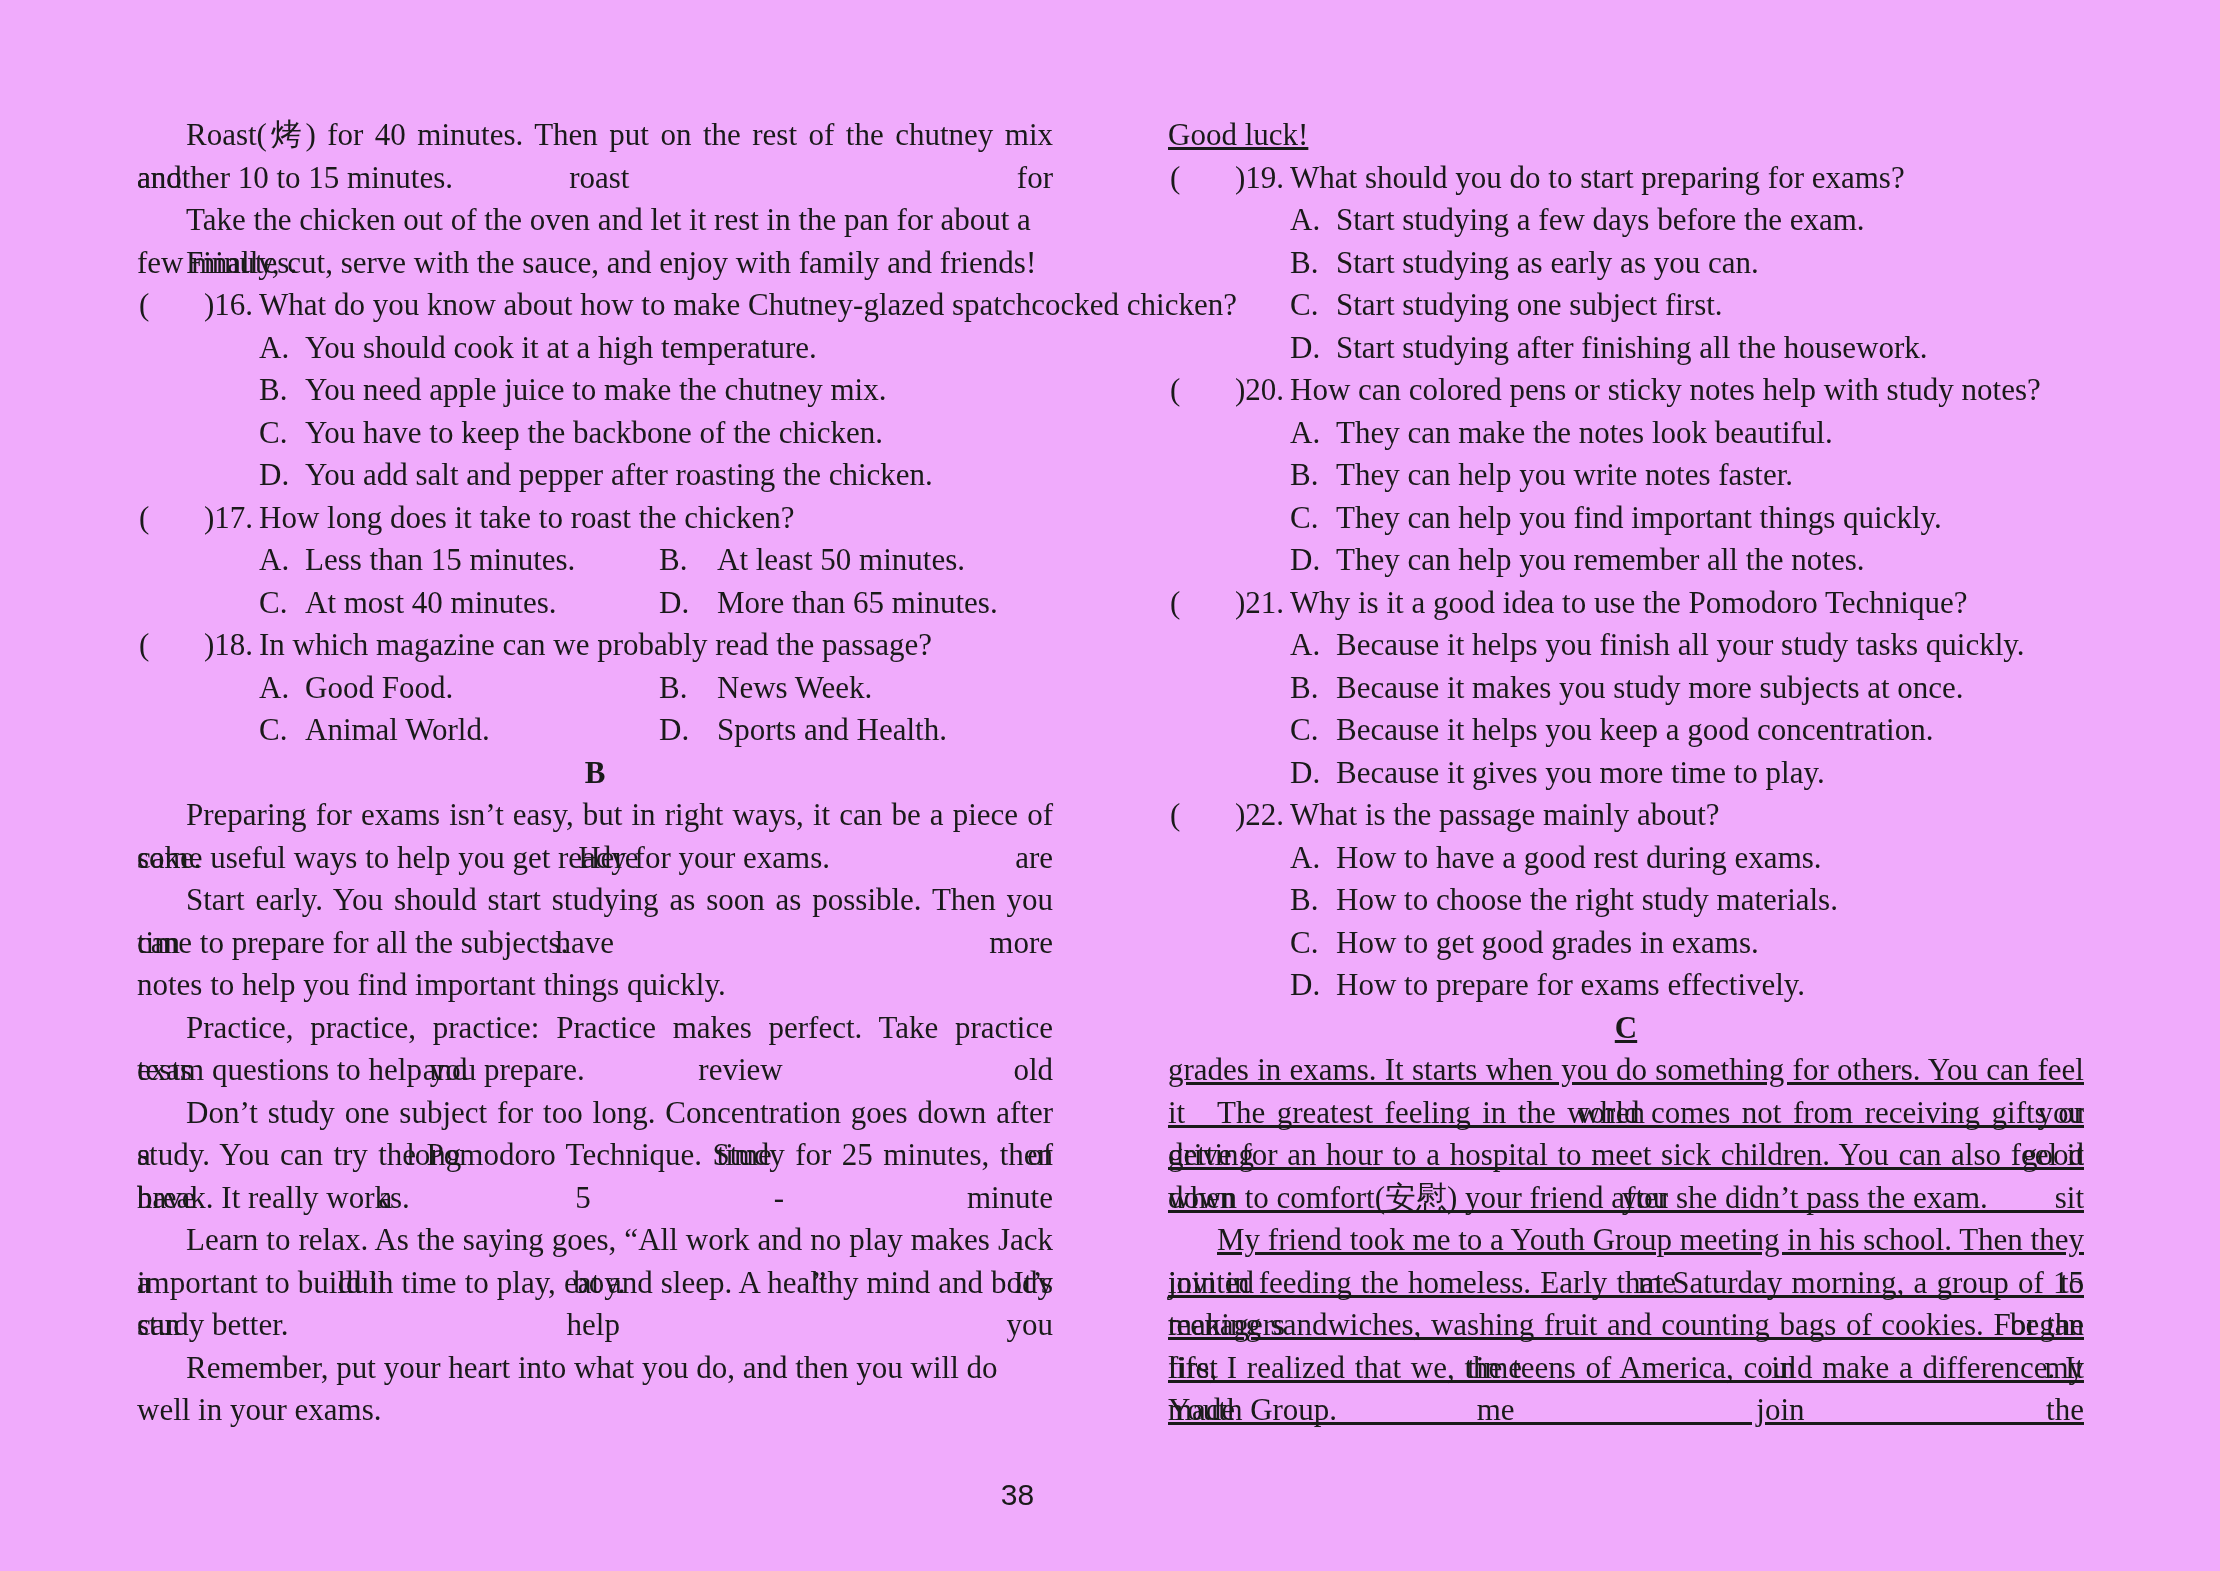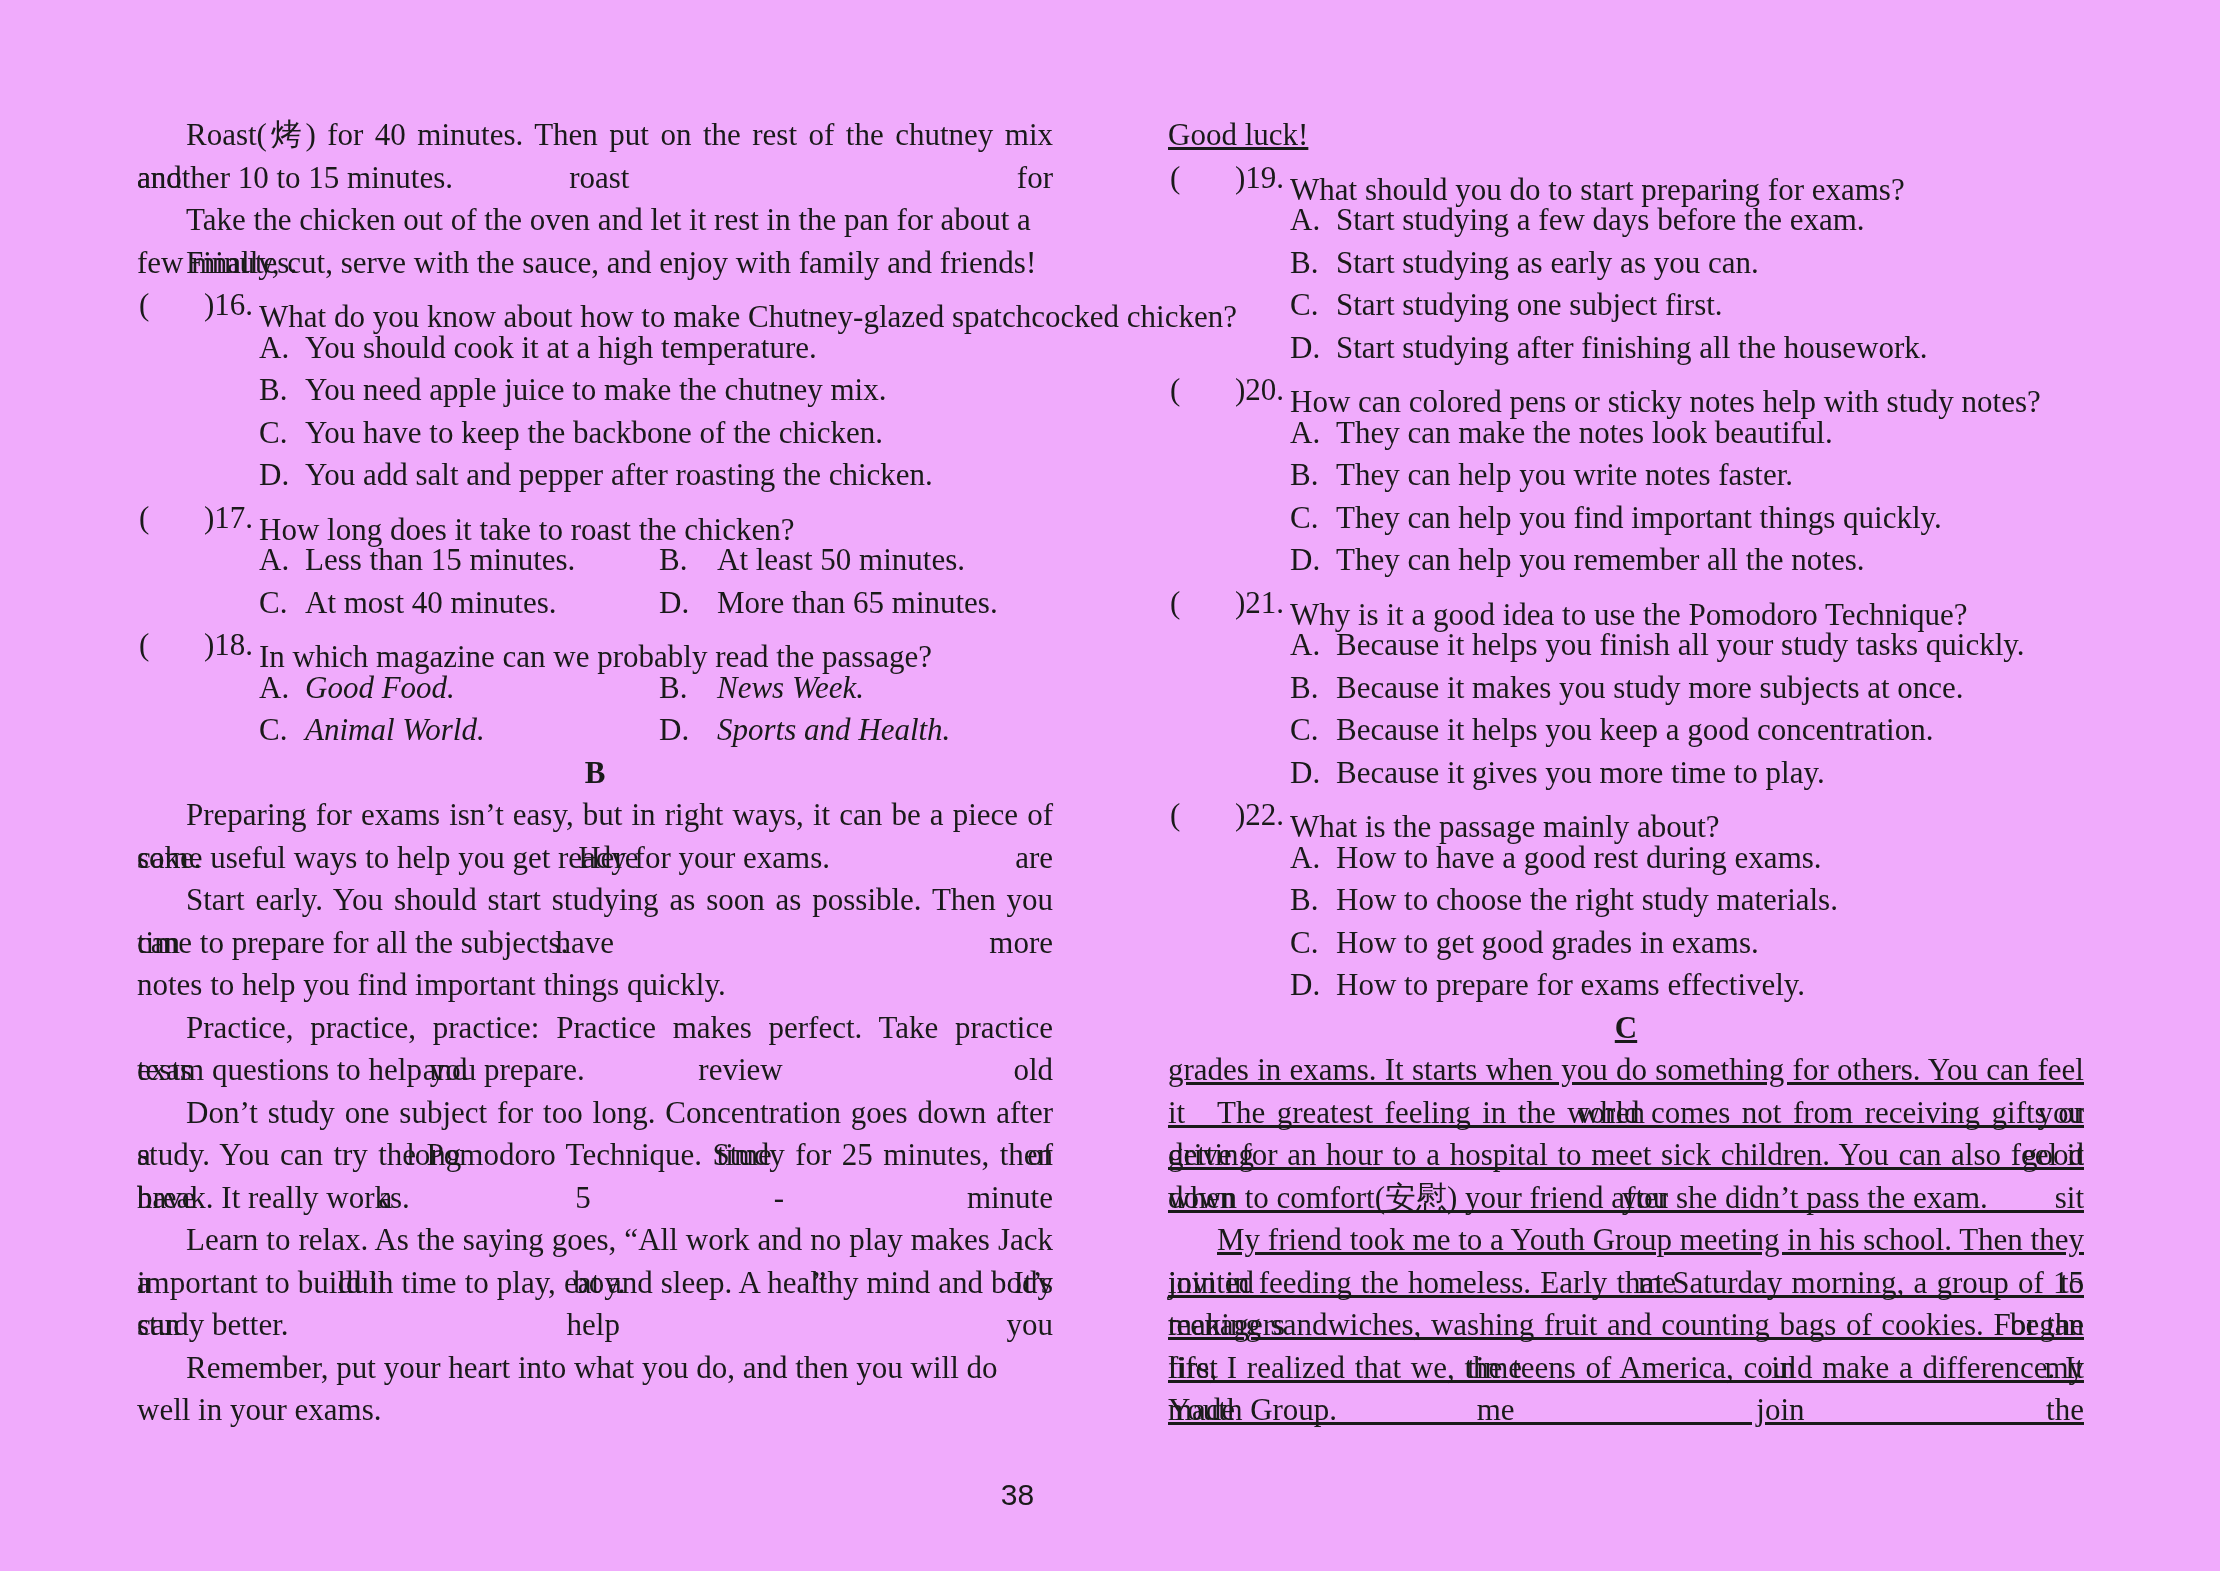--- a/index.html
+++ b/index.html
@@ -18,28 +18,28 @@
   }
   .col-left{left:137px;}
   .col-right{left:1168px;text-decoration:underline;}
   .line{position:relative;height:42.5px;}
   .indent{text-indent:49px;}
   .fill{text-align:justify;text-align-last:justify;}
   .center{text-align:center;}
   .hdr{font-weight:bold;}
   .qline .q-open{position:absolute;left:2px;top:0;white-space:nowrap;}
   .qline .q-num{position:absolute;left:67px;top:0;white-space:nowrap;}
-  .qline .q-text{position:absolute;left:122px;top:0;white-space:nowrap;margin-top:12px;}
+  .qline .q-text{position:absolute;left:122px;top:0;white-space:nowrap;}
   .optline .o-label{position:absolute;top:0;white-space:nowrap;}
   .optline .o-text{position:absolute;top:0;white-space:nowrap;}
   .optline .o1{left:122px;}
   .optline .t1{left:168px;}
   .optline .o2{left:522px;}
   .optline .t2{left:580px;}
-  .it{font-style:italic;}
+  .it{}
   .page-number{
     position:absolute;left:0;top:1478px;width:2035px;
     text-align:center;
     font-family:"Liberation Sans","DejaVu Sans",sans-serif;
     font-size:30px;color:#1a1a1a;
   }
 </style>
 </head>
 <body>
 

